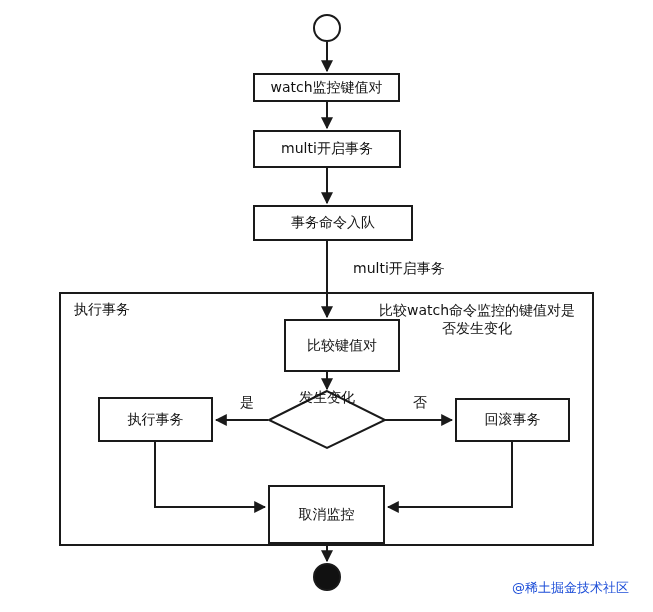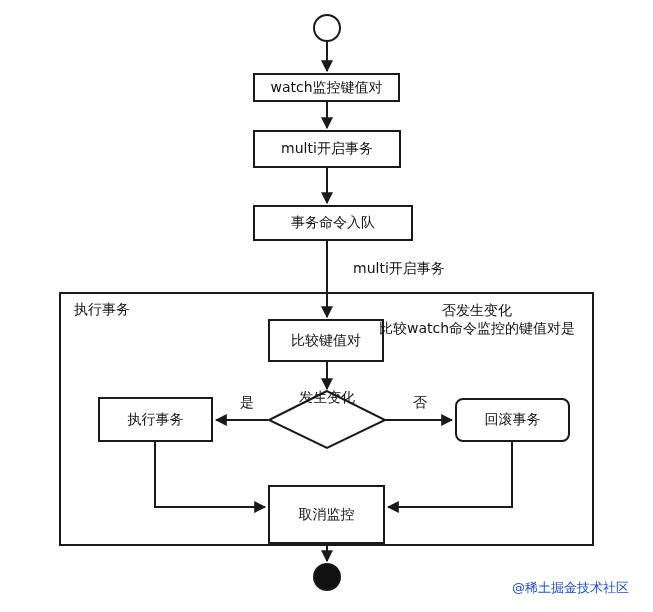--- a/index.html
+++ b/index.html
@@ -71,23 +71,23 @@
     top: 579px;
     font-size: 13px;
     color: #1d4ed8;
     z-index: 3;
     white-space: nowrap;
   }
   
   .n-watch   { left: 253px; top: 73px;  width: 147px; height: 29px; }
   .n-multi   { left: 253px; top: 130px; width: 148px; height: 38px; text-align: right; }
   .n-enqueue { left: 253px; top: 205px; width: 160px; height: 36px; }
-  .n-compare { left: 268px; top: 319px; width: 116px; height: 43px; }
+  .n-compare { left: 284px; top: 319px; width: 116px; height: 53px; }
   .n-execute { left: 98px;  top: 397px; width: 115px; height: 45px; }
-  .n-rollback{ left: 455px; top: 398px; width: 115px; height: 44px; border-radius: 8px; }
+  .n-rollback{ left: 455px; top: 398px; width: 115px; height: 44px; }
   .n-unwatch { left: 268px; top: 485px; width: 117px; height: 59px; }
   .l-container { left: 74px;  top: 301px; }
   .l-exec      { left: 353px; top: 260px; }
   .l-yes       { left: 240px; top: 394px; }
   .l-no        { left: 413px; top: 394px; }
 </style>
 </head>
 <body>
 
 <div class="canvas">
@@ -128,19 +128,19 @@
   <div class="node n-unwatch">取消监控</div>
 
   <div class="decision-label">发生变化</div>
 
   <div class="floating-label l-container">执行事务</div>
   <div class="floating-label l-exec">multi开启事务</div>
   <div class="floating-label l-yes">是</div>
   <div class="floating-label l-no">否</div>
 
   <div class="annotation">
+    <div>比较watch命令监控的键值对是</div>
     <div>否发生变化</div>
-    <div>比较watch命令监控的键值对是</div>
   </div>
 
   <div class="watermark">@稀土掘金技术社区</div>
 
 </div>
 
 </body></html>

